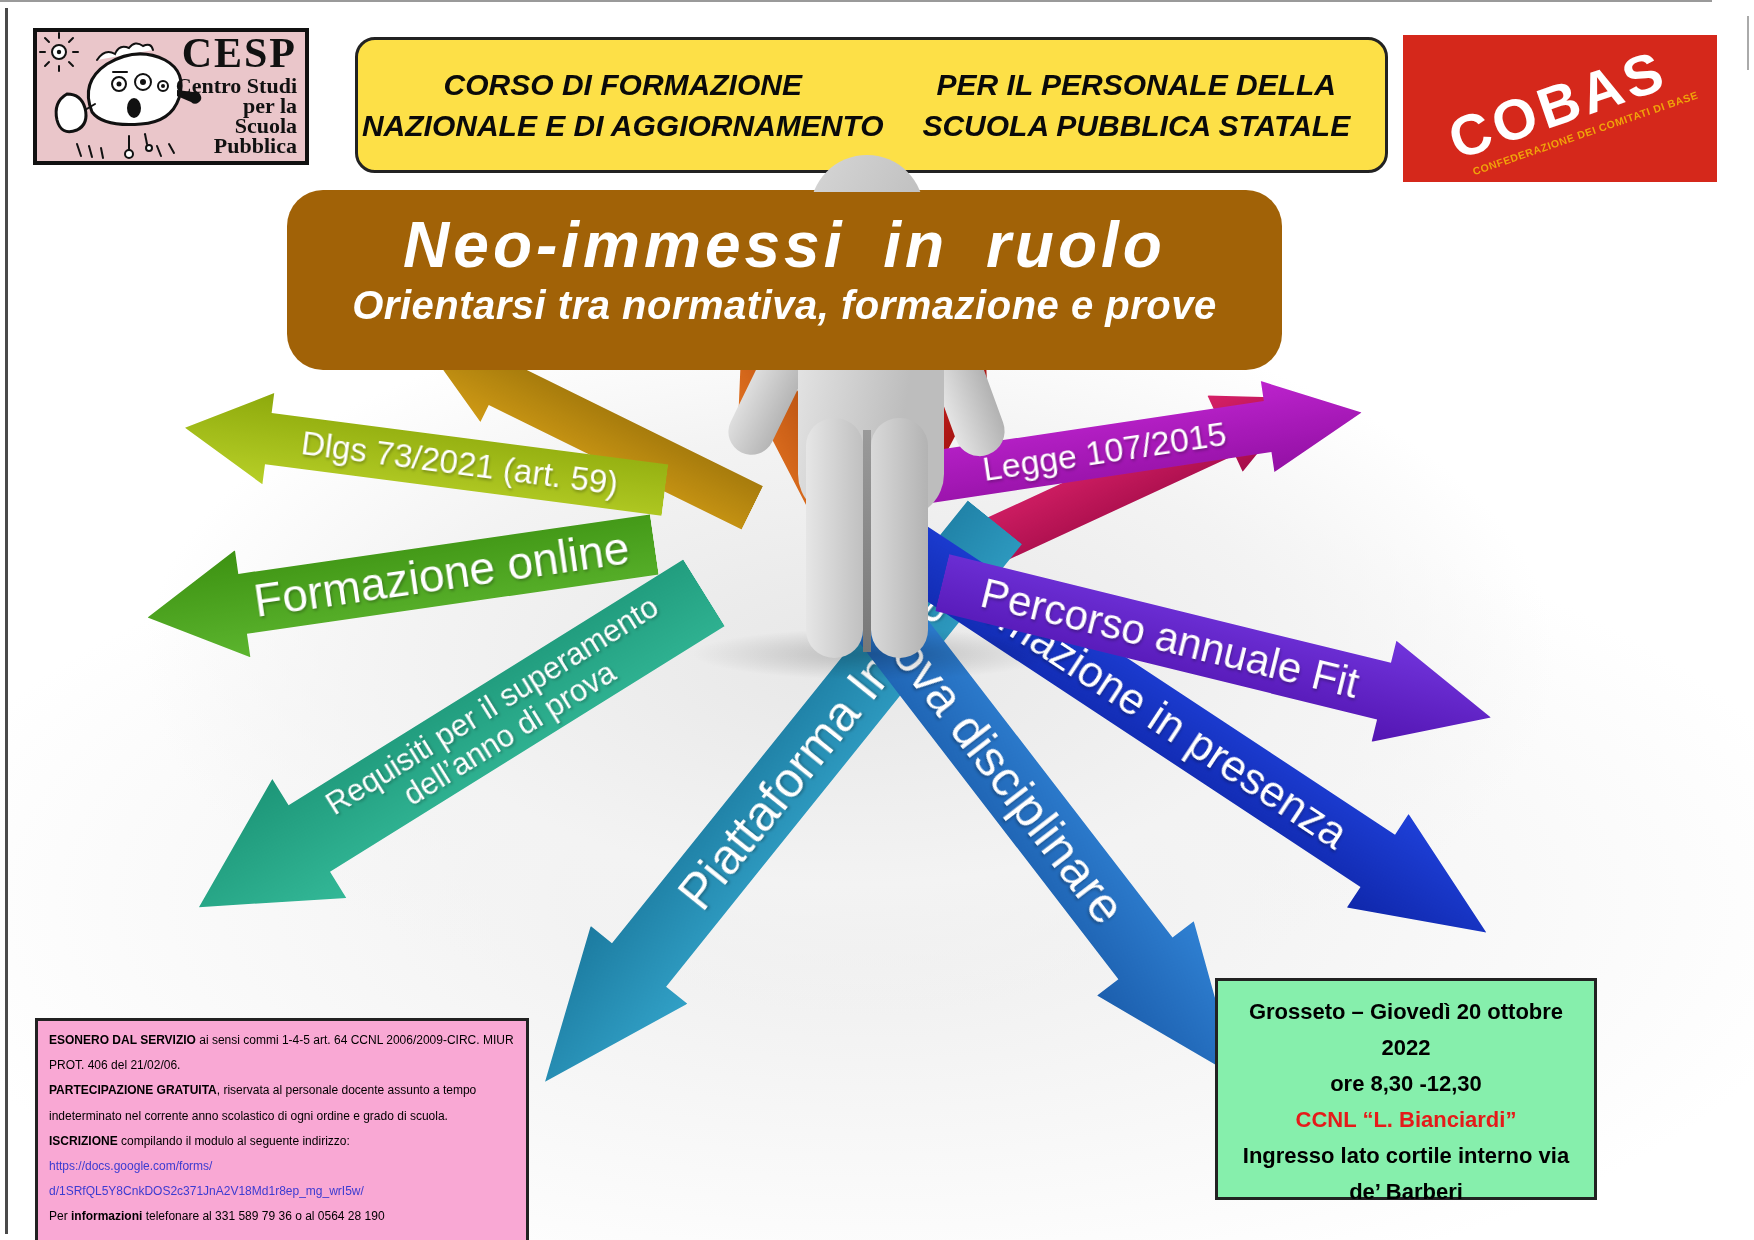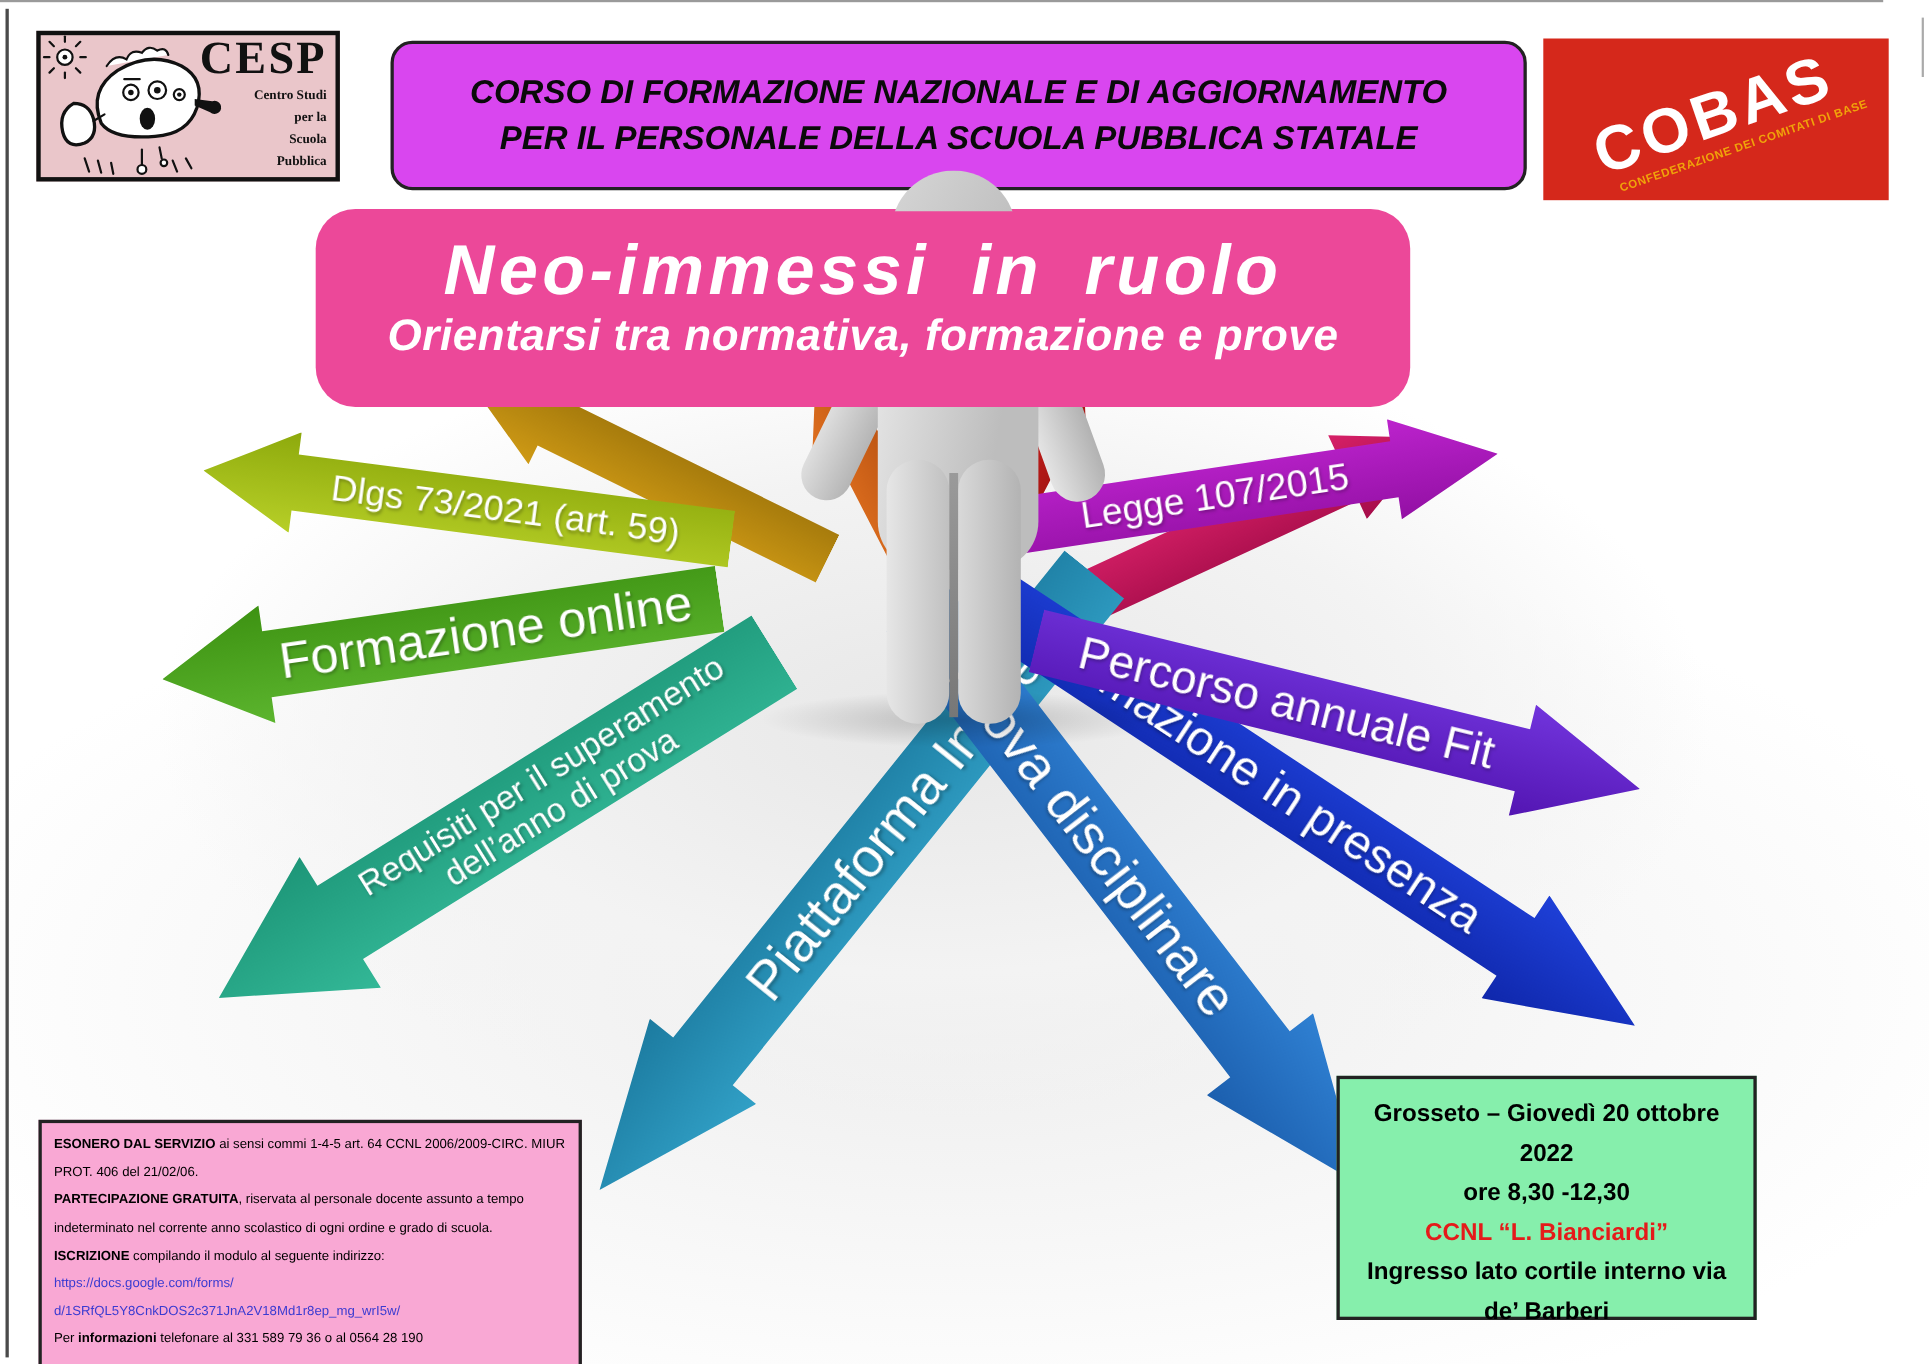--- a/index.html
+++ b/index.html
@@ -66,40 +66,40 @@
     background:linear-gradient(90deg,#e6e6e6,#c0c0c0);}
   .fig-leg-r{position:absolute; left:871px; top:418px; width:57px; height:240px; border-radius:28px;
     background:linear-gradient(90deg,#d9d9d9,#b3b3b3);}
   .fig-leg-gap{position:absolute; left:863px; top:430px; width:8px; height:222px; background:linear-gradient(#9a9a9a,#777);}
   .head-peek{position:absolute; left:810px; top:155px; width:114px; height:37px; overflow:hidden; z-index:7;}
   .head-circle{width:114px; height:114px; border-radius:50%; background:linear-gradient(120deg,#d6d6d6,#b9b9b9);}
 
   
   .banner{
     position:absolute; left:287px; top:190px; width:995px; height:180px; z-index:5;
-    background:#ec4899; border-radius:36px; color:#fff; text-align:center; box-sizing:border-box;
+    background:#a16207; border-radius:36px; color:#fff; text-align:center; box-sizing:border-box;
     padding-top:22px;
   }
   .banner-title{font-size:64px; font-weight:800; font-style:italic; letter-spacing:4px; word-spacing:16px; line-height:1.05;}
   .banner-subtitle{font-size:40px; font-weight:600; font-style:italic; letter-spacing:0.5px; margin-top:4px;}
 
   
   .cesp-box{
     position:absolute; left:33px; top:28px; width:276px; height:137px; z-index:6;
     background:#eac6ca; border:4px solid #111; box-sizing:border-box; overflow:hidden;
   }
   .cesp-art{position:absolute; left:0; top:0;}
   .cesp-acronym{position:absolute; right:8px; top:0px; font-family:"Liberation Serif", serif;
     font-weight:700; font-size:42px; letter-spacing:2px; color:#111; line-height:1.0;}
   .cesp-lines{position:absolute; right:8px; top:44px; text-align:right; font-family:"Liberation Serif", serif;
-    font-weight:700; font-size:12px; line-height:20px; color:#111;}
+    font-weight:700; font-size:22px; line-height:20px; color:#111;}
   .course-box{
     position:absolute; left:355px; top:37px; width:1033px; height:136px; z-index:6;
-    background:#d946ef; border:3px solid #222; border-radius:20px; box-sizing:border-box;
-    display:flex; flex-direction:column; align-items:center; justify-content:center;
+    background:#fde047; border:3px solid #222; border-radius:20px; box-sizing:border-box;
+    display:flex; flex-direction:row; align-items:center; justify-content:center;
     font-size:30px; font-weight:700; font-style:italic; color:#0a0a0a; line-height:41px; text-align:center;
   }
   .cobas-box{
     position:absolute; left:1403px; top:35px; width:314px; height:147px; z-index:6;
     background:#d5281b; overflow:hidden; display:flex; align-items:center; justify-content:center;
   }
   .cobas-rot{transform:rotate(-19deg); text-align:center; margin-top:4px;}
   .cobas-name{color:#fff; font-weight:800; font-size:57px; letter-spacing:4px; line-height:1;}
   .cobas-sub{color:#f0a30a; font-weight:700; font-size:10.5px; letter-spacing:0.6px; margin-top:1px; padding-left:34px; white-space:nowrap;}
 

